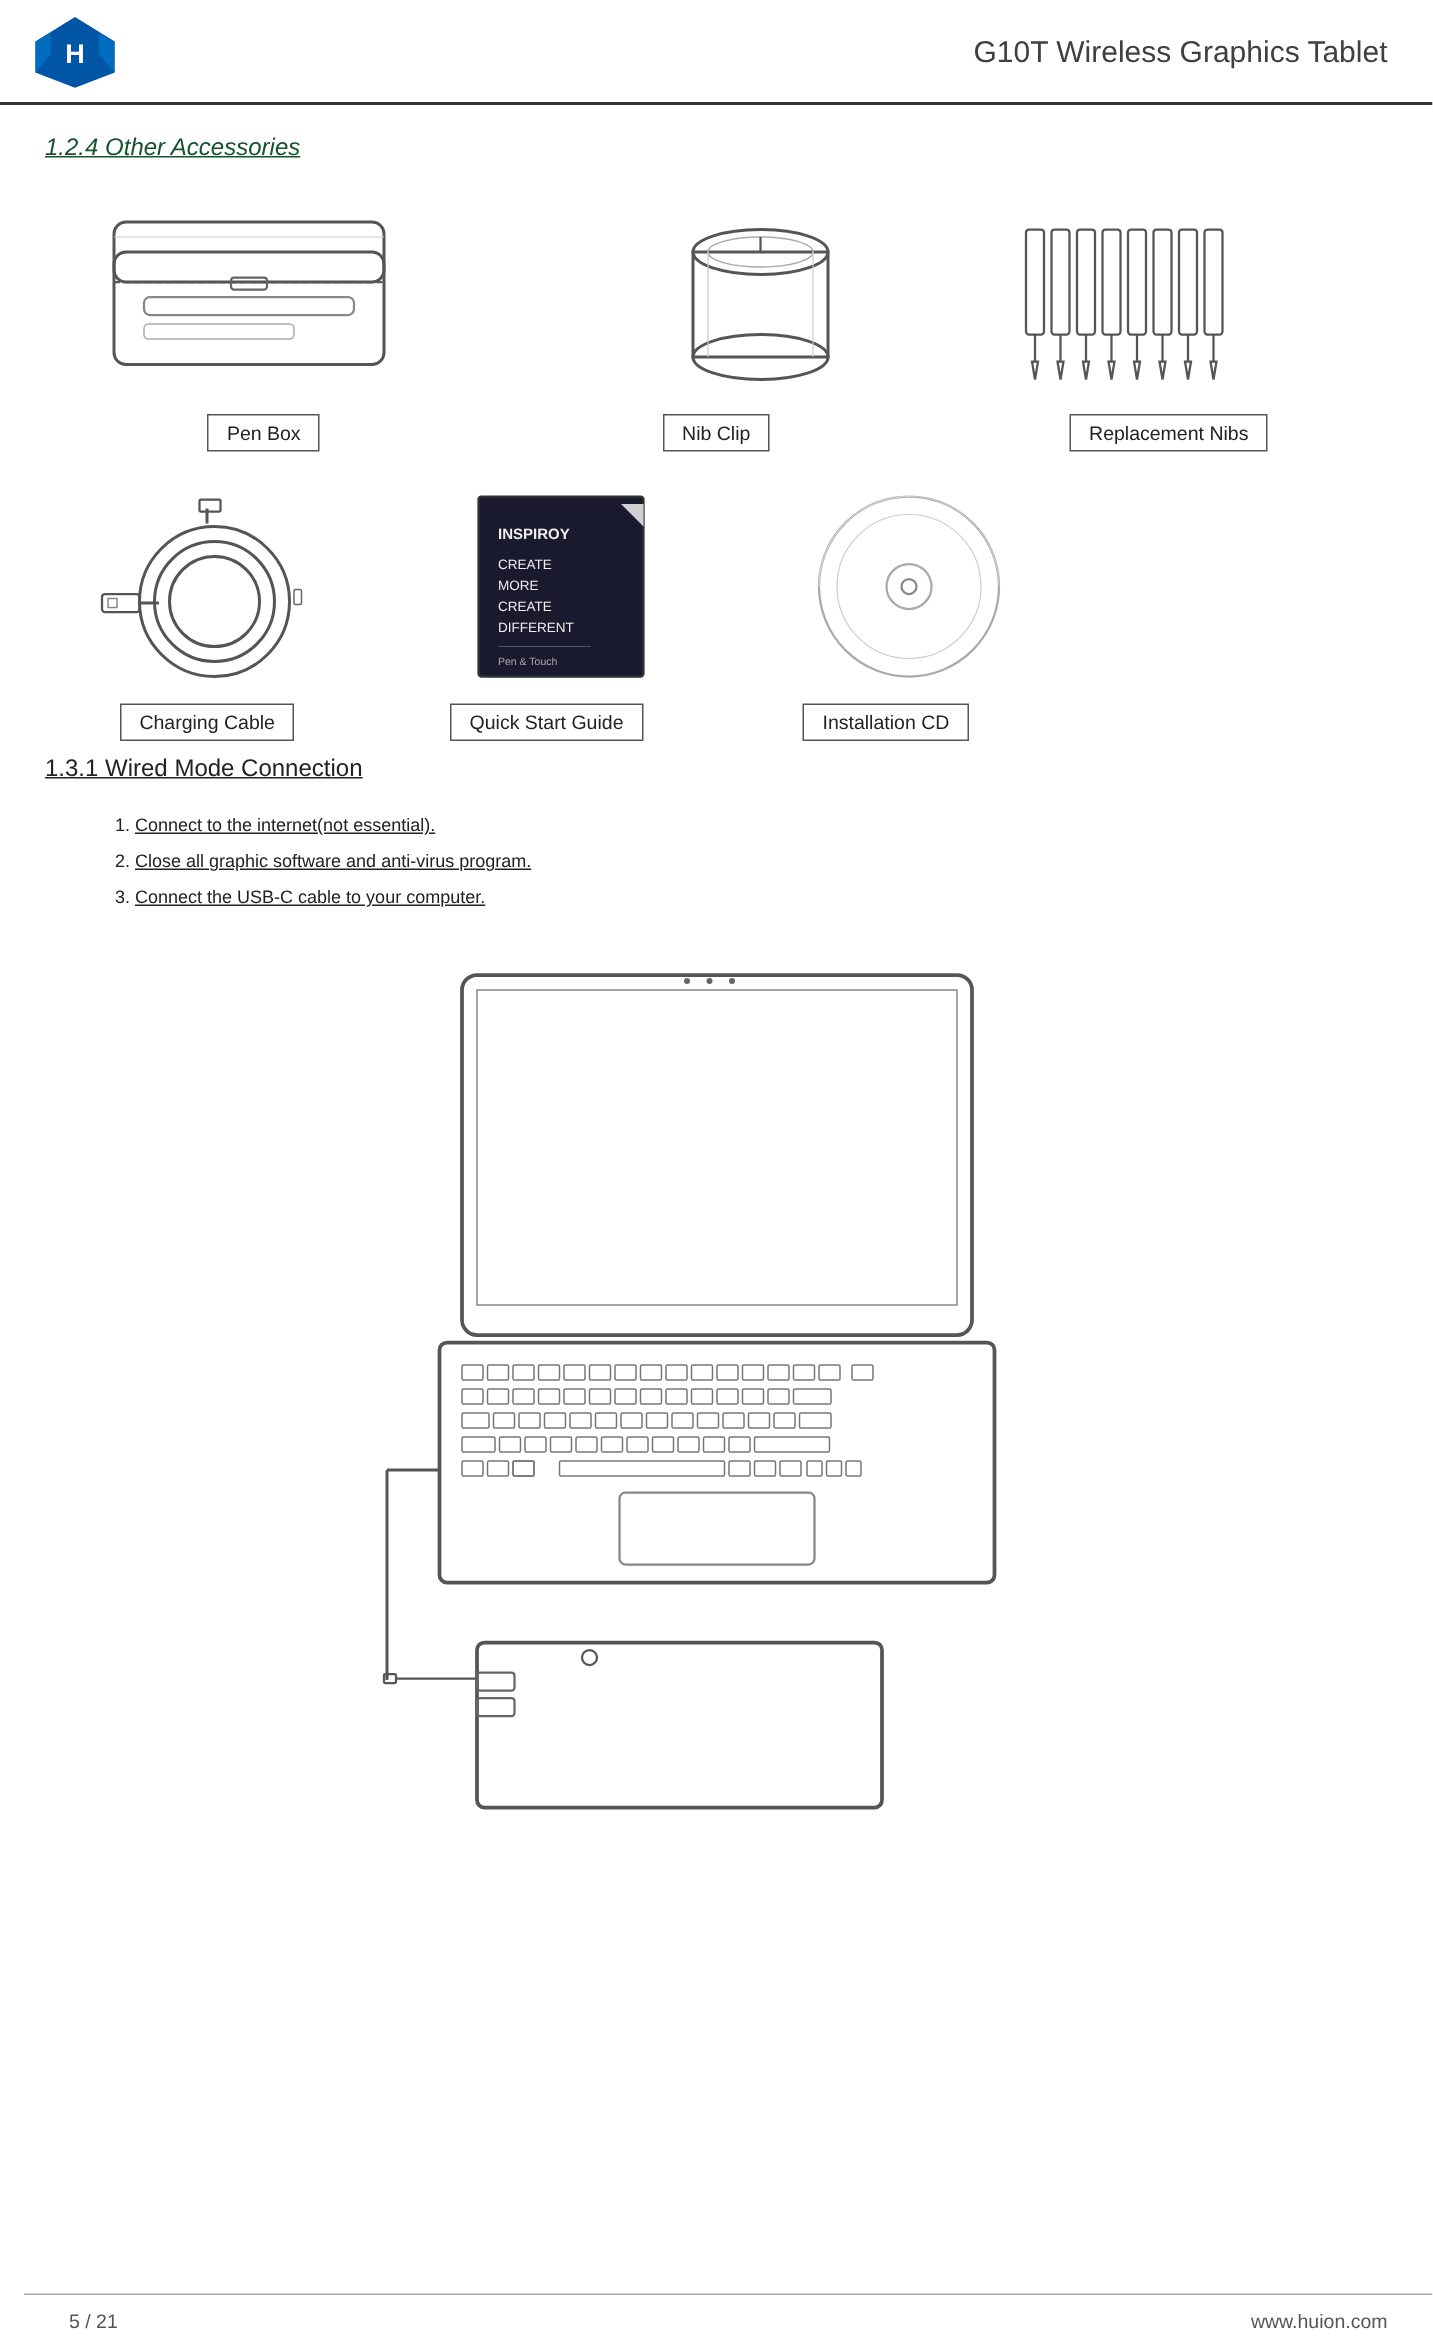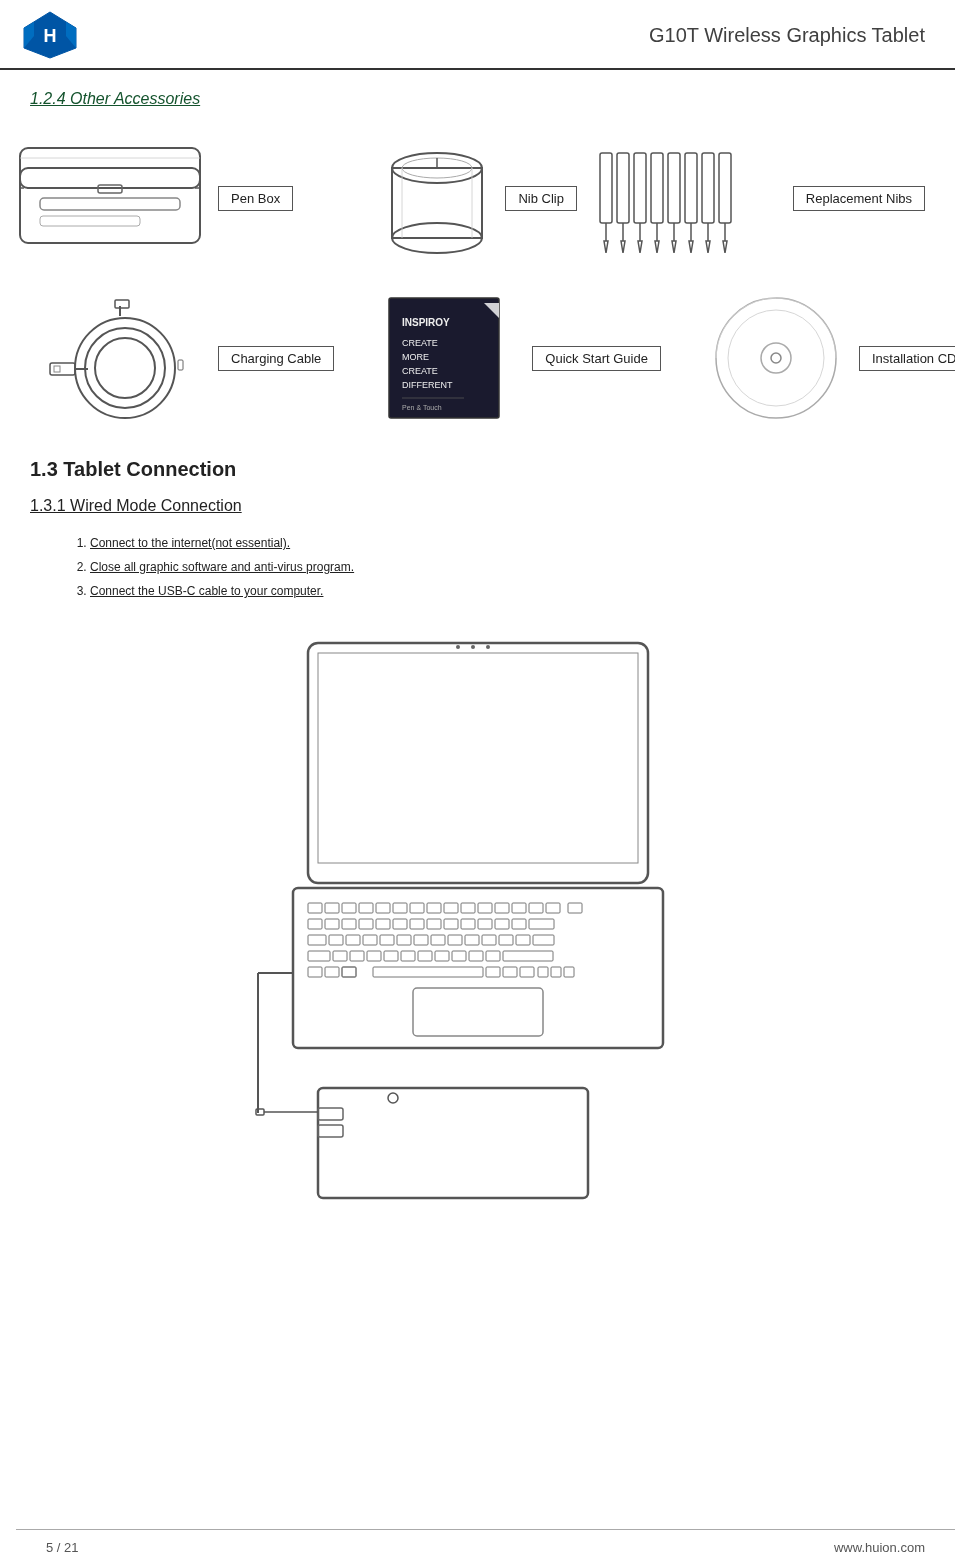--- a/index.html
+++ b/index.html
@@ -57,21 +57,21 @@
     .subsection-heading {
       font-size: 16px;
       font-weight: normal;
       text-decoration: underline;
       margin-bottom: 16px;
       color: #222;
     }
 
     .accessory-item {
       display: flex;
-      flex-direction: row;
+      flex-direction: column;
       align-items: center;
       gap: 8px;
     }
 
     .accessory-image {
       width: 180px;
       height: 140px;
       display: flex;
       align-items: center;
       justify-content: flex-end;
@@ -287,21 +287,20 @@
           <circle cx="75" cy="70" r="5" fill="none" stroke="#888" stroke-width="1.5"></circle>
 
           <path d="M 75 10 A 60 60 0 0 1 135 70" fill="none" stroke="#ddd" stroke-width="0.5"></path>
           <path d="M 75 10 A 60 60 0 0 0 15 70" fill="none" stroke="#eee" stroke-width="0.5"></path>
         </svg>
       </div>
       <span class="accessory-label">Installation CD</span>
     </div>
   </div>
 
-  <h2 class="section-heading-bold">1.3 Tablet Connection</h2>
 
   <h3 class="subsection-heading">1.3.1 Wired Mode Connection</h3>
 
   <ol class="steps-list">
     <li>
       <span>Connect to the internet(not essential).</span>
     </li>
     <li>
       <span>Close all graphic software and anti-virus program.</span>
     </li>

